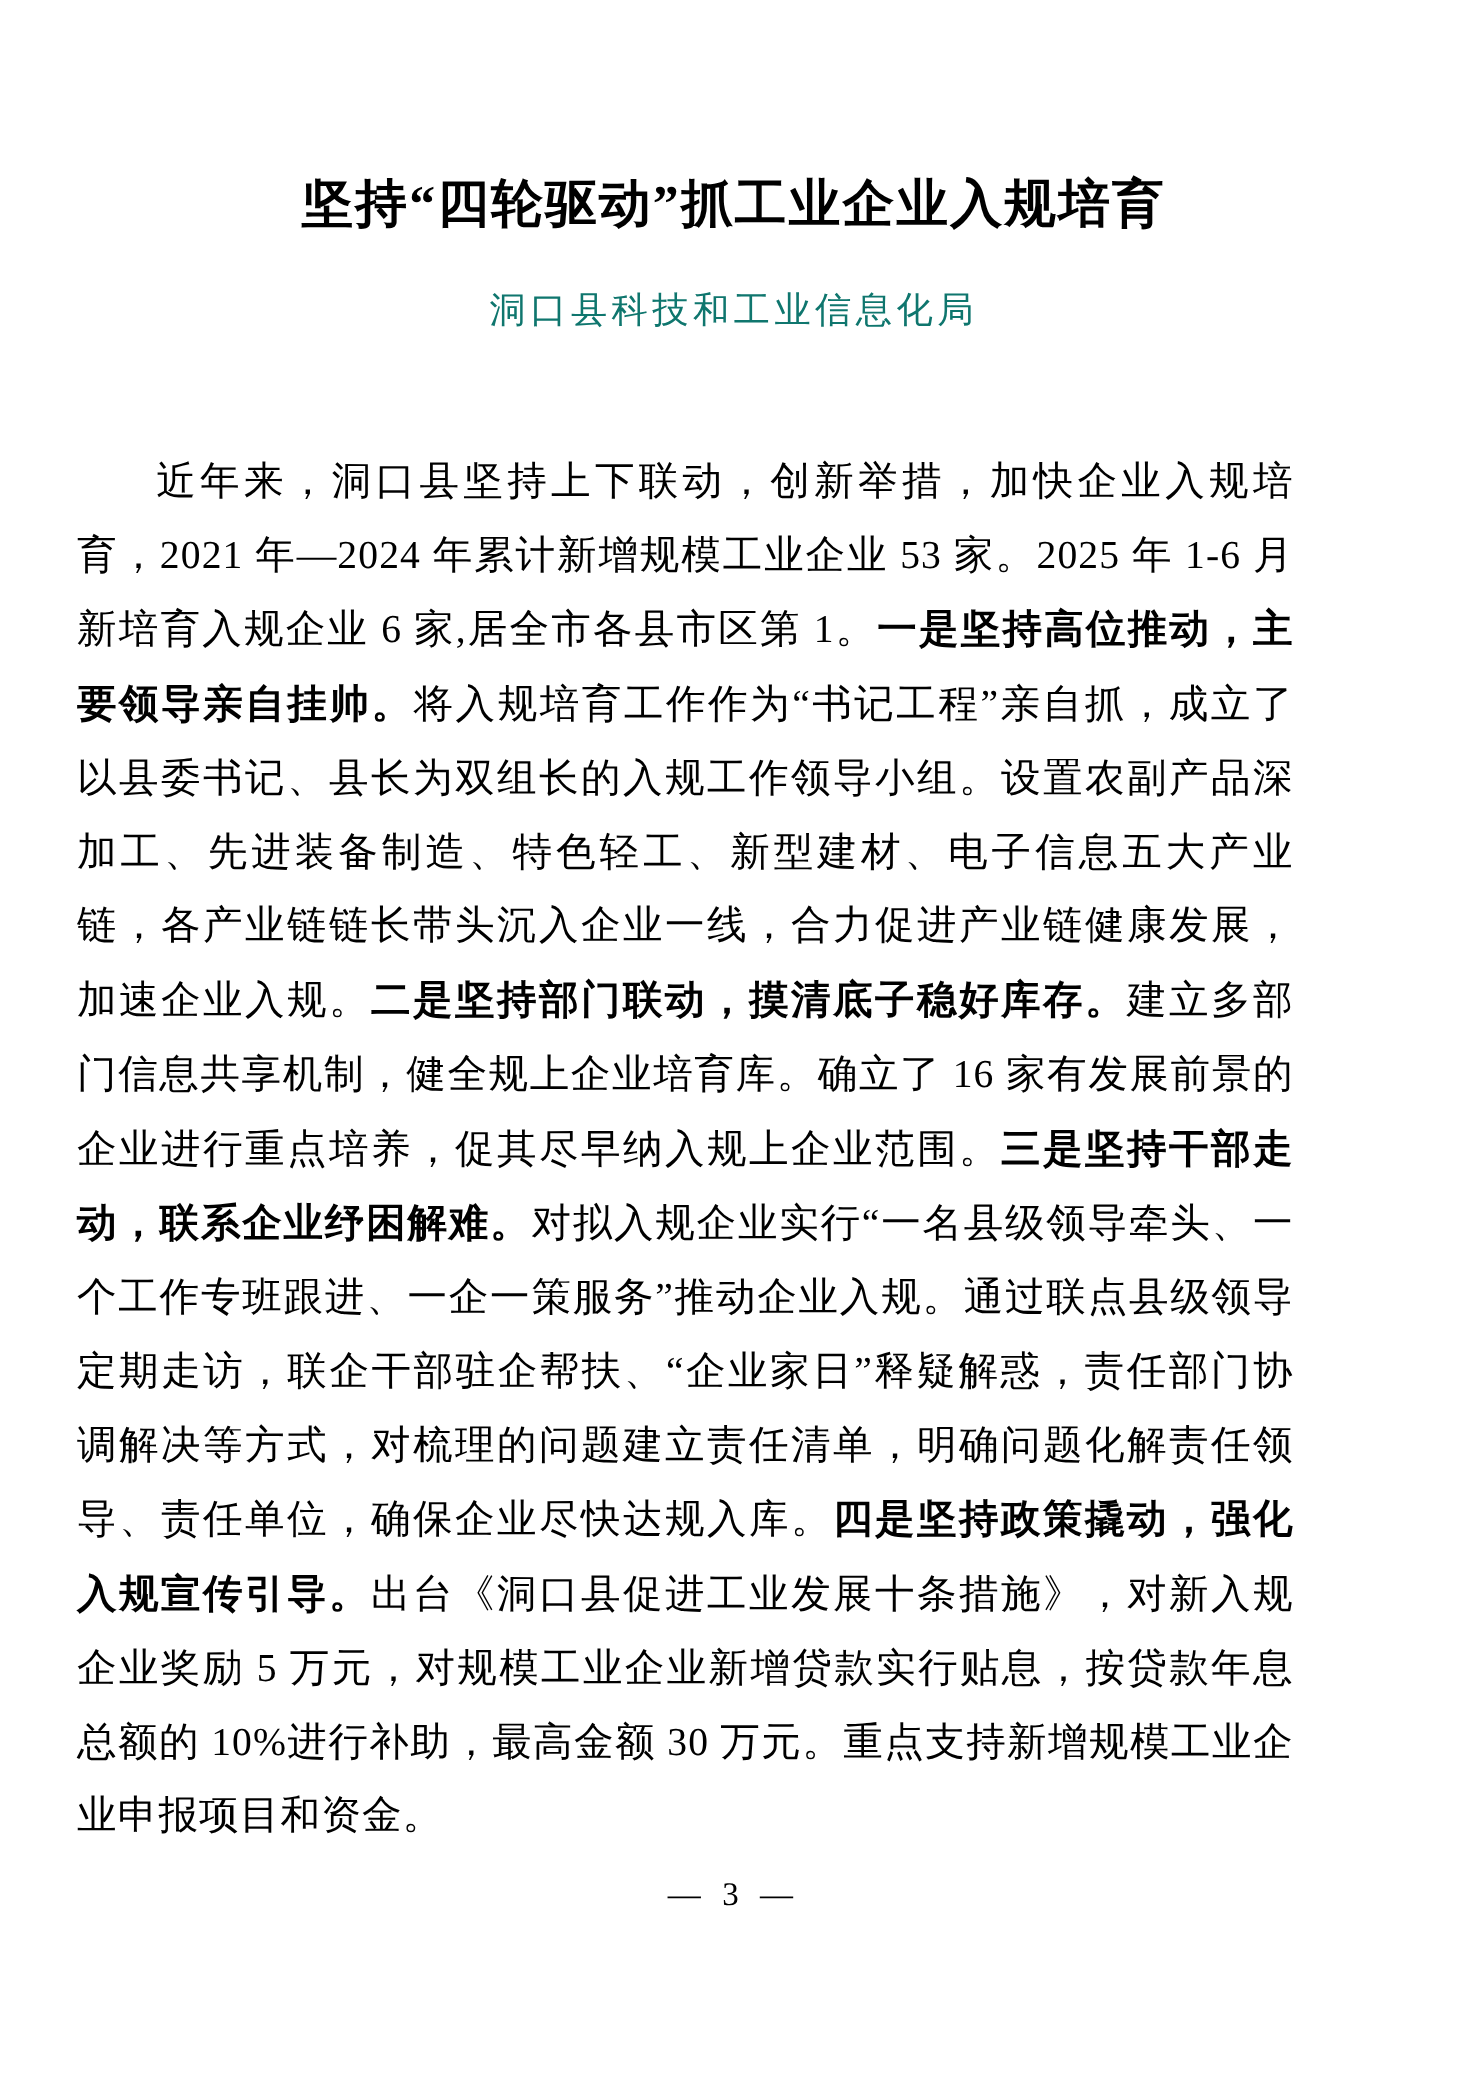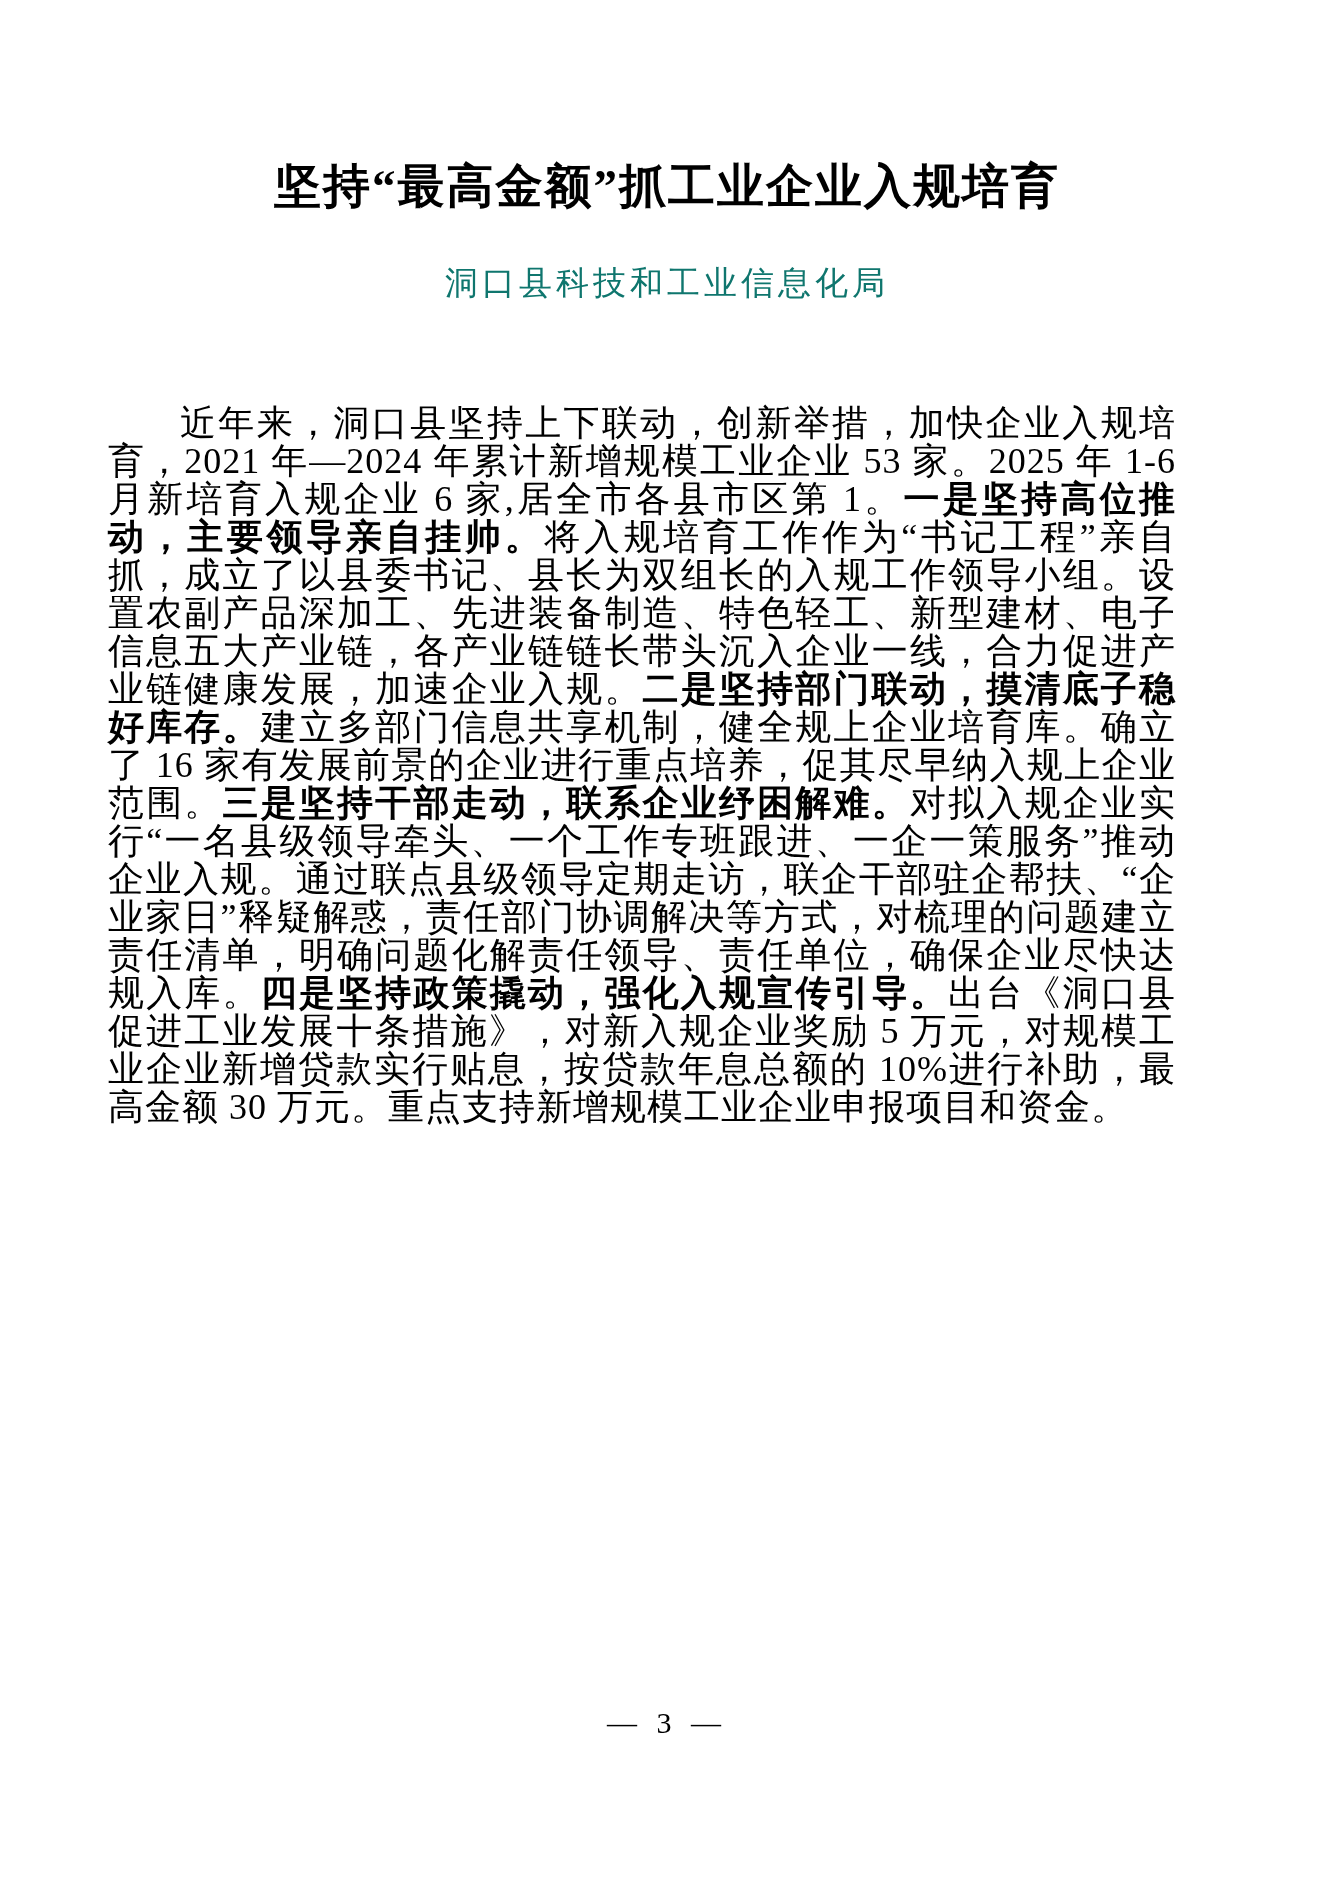--- a/index.html
+++ b/index.html
@@ -32,23 +32,23 @@
   .doc-subtitle {
     margin-top: 50px;
     text-align: center;
     font-size: 33px;
     line-height: 38px;
     font-weight: 400;
     letter-spacing: 4px;
     color: #0f766e;
   }
   .doc-body {
-    margin: 102px 158px 0 108px;
+    margin: 102px 158px 0 70px;
     font-size: 36px;
-    line-height: 38px;
+    line-height: 67px;
     text-align: justify;
     text-indent: 2em;
     letter-spacing: 1px;
     color: #000000;
   }
   .text-run {
     font-family: "Liberation Serif", serif;
     font-weight: 400;
   }
   .emphasis-run {
@@ -63,20 +63,20 @@
     text-align: center;
     font-size: 30px;
     letter-spacing: 6px;
     color: #000000;
   }
 </style>
 </head>
 <body>
 
 <div class="page">
-  <h1 class="doc-title">坚持“最高金额”抓工业企业入规培育</h1>
+  <h1 class="doc-title">坚持“四轮驱动”抓工业企业入规培育</h1>
 
   <div class="doc-subtitle">洞口县科技和工业信息化局</div>
 
   <p class="doc-body"><span class="text-run">近年来，洞口县坚持上下联动，创新举措，加快企业入规培育，2021 年—2024 年累计新增规模工业企业 53 家。2025 年 1-6 月新培育入规企业 6 家,居全市各县市区第 1。</span><span class="emphasis-run">一是坚持高位推动，主要领导亲自挂帅。</span><span class="text-run">将入规培育工作作为“书记工程”亲自抓，成立了以县委书记、县长为双组长的入规工作领导小组。设置农副产品深加工、先进装备制造、特色轻工、新型建材、电子信息五大产业链，各产业链链长带头沉入企业一线，合力促进产业链健康发展，加速企业入规。</span><span class="emphasis-run">二是坚持部门联动，摸清底子稳好库存。</span><span class="text-run">建立多部门信息共享机制，健全规上企业培育库。确立了 16 家有发展前景的企业进行重点培养，促其尽早纳入规上企业范围。</span><span class="emphasis-run">三是坚持干部走动，联系企业纾困解难。</span><span class="text-run">对拟入规企业实行“一名县级领导牵头、一个工作专班跟进、一企一策服务”推动企业入规。通过联点县级领导定期走访，联企干部驻企帮扶、“企业家日”释疑解惑，责任部门协调解决等方式，对梳理的问题建立责任清单，明确问题化解责任领导、责任单位，确保企业尽快达规入库。</span><span class="emphasis-run">四是坚持政策撬动，强化入规宣传引导。</span><span class="text-run">出台《洞口县促进工业发展十条措施》，对新入规企业奖励 5 万元，对规模工业企业新增贷款实行贴息，按贷款年息总额的 10%进行补助，最高金额 30 万元。重点支持新增规模工业企业申报项目和资金。</span></p>
 
   <div class="page-footer">— 3 —</div>
 </div>
 
 </body></html>

